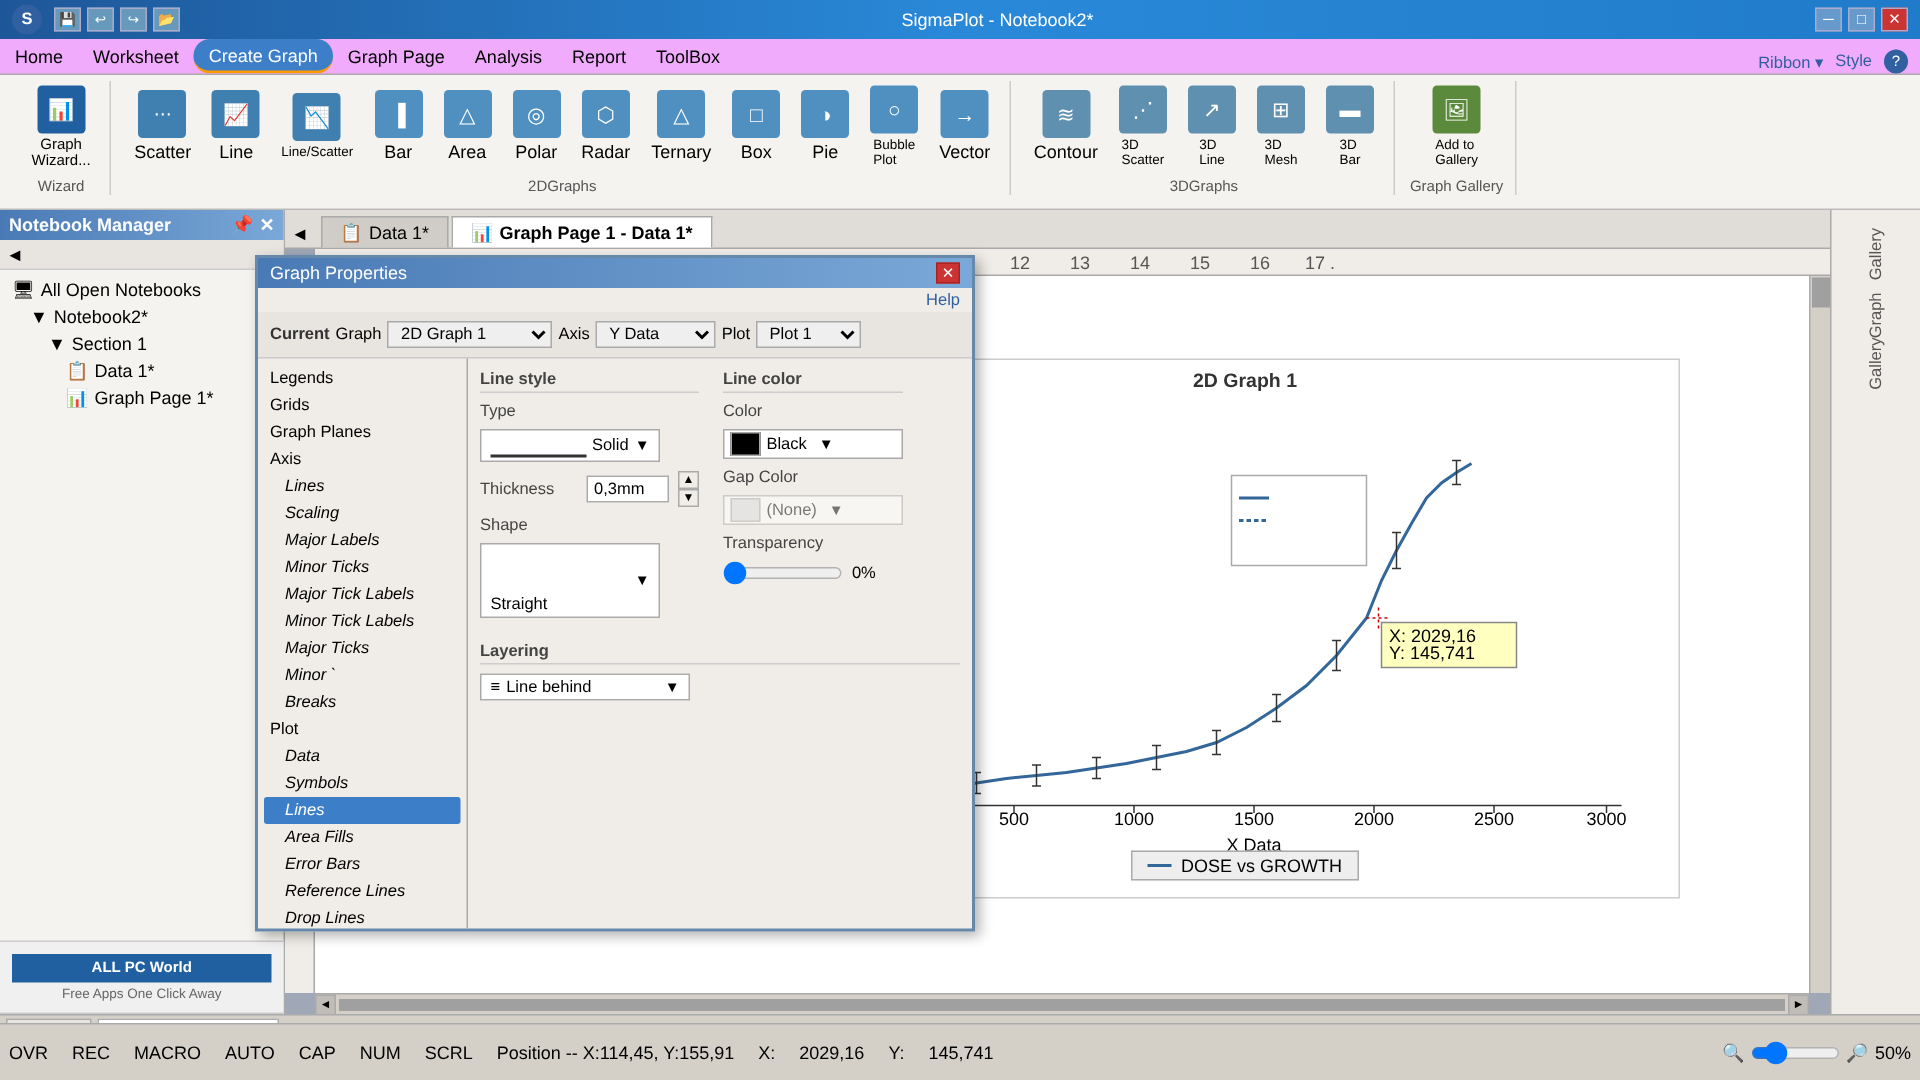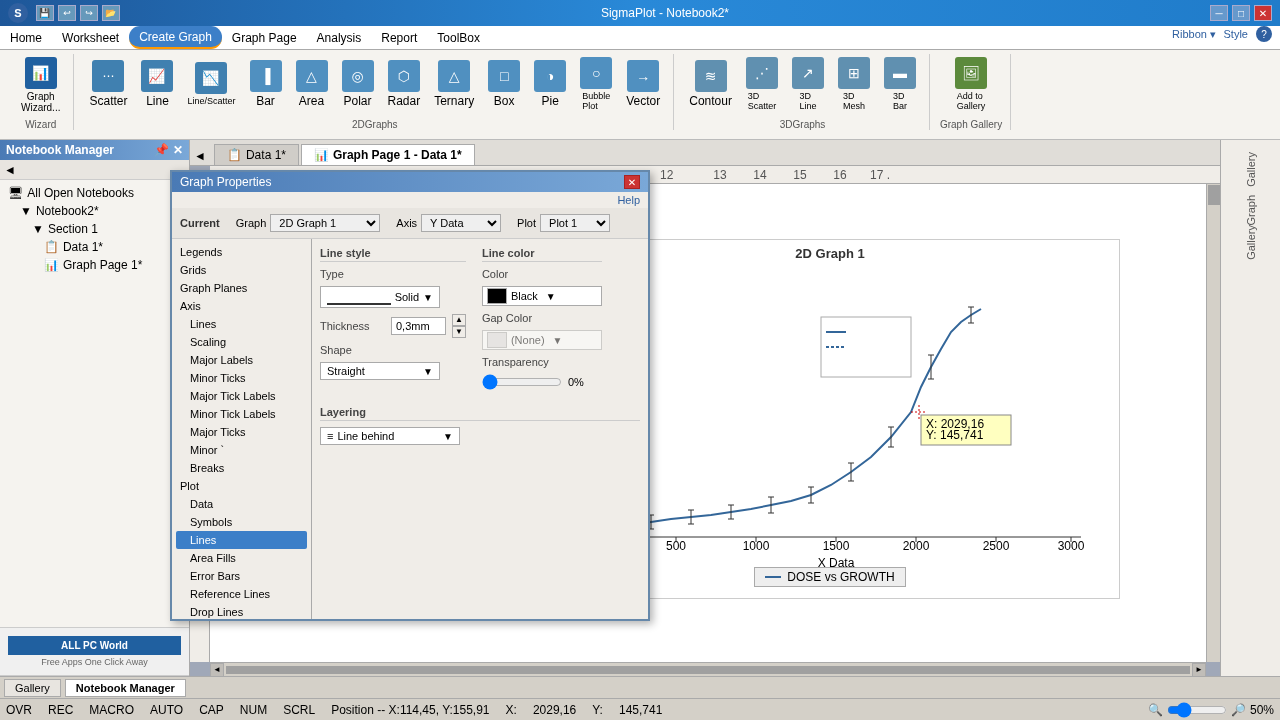--- a/index.html
+++ b/index.html
@@ -21,24 +21,24 @@
       width: 18px; height: 16px;
       background: #6699cc;
       border: 1px solid #aac;
       color: white; font-size: 10px;
       display: flex; align-items: center; justify-content: center;
       cursor: pointer;
     }
 
     
     .menu-bar {
-      background: #ffffff;
+      background: #f0abfc;
       height: 24px;
       display: flex;
-      align-items: flex-start;
+      align-items: flex-end;
       border-bottom: 1px solid #aaa;
     }
     .menu-item {
       padding: 2px 10px;
       cursor: pointer;
       height: 100%;
       display: flex; align-items: center;
       font-size: 12px;
     }
     .menu-item:hover, .menu-item.active { background: #3c7fc8; color: white; border-radius: 11px; }
@@ -175,21 +175,21 @@
       overflow-y: auto;
       padding: 4px;
     }
     .dialog-tree-item {
       padding: 3px 4px;
       cursor: pointer;
       font-size: 11px;
       border-radius: 2px;
     }
     .dialog-tree-item.selected { background: #3c7fc8; color: white; }
-    .dialog-tree-indent { padding-left: 14px; }
+    .dialog-tree-indent { padding-left: 14px; font-style: italic; }
 
     .dialog-content {
       flex: 1;
       padding: 8px;
       overflow-y: auto;
     }
 
     .section-label {
       font-size: 11px;
       font-weight: bold;
@@ -222,29 +222,29 @@
       padding: 1px 4px;
       background: white;
       min-width: 120px;
     }
 
     .current-section {
       background: #e8e5e0;
       padding: 6px 8px;
       border-bottom: 1px solid #ccc;
       display: flex;
-      gap: 16px;
+      gap: 4px;
       align-items: center;
     }
 
     
     .bottom-bar {
       position: absolute;
       bottom: 0; left: 0; right: 0;
-      height: 22px;
+      height: 38px;
       background: #d4d0c8;
       border-top: 1px solid #aaa;
       display: flex;
       align-items: center;
       padding: 0 6px;
       gap: 16px;
       font-size: 11px;
     }
 
     
@@ -485,21 +485,21 @@
           <span style="width:40px;text-align:center;">2</span>
           <span style="width:40px;text-align:center;">3</span>
           <span style="width:40px;text-align:center;">4</span>
           <span style="width:40px;text-align:center;">5</span>
           <span style="width:40px;text-align:center;">6</span>
           <span style="width:40px;text-align:center;">7</span>
           <span style="width:40px;text-align:center;">8</span>
           <span style="width:40px;text-align:center;">9</span>
           <span style="width:40px;text-align:center;">10</span>
           <span style="width:40px;text-align:center;">11</span>
-          <span style="width:40px;">12</span>
+          <span style="width:40px;text-align:center;">12</span>
           <span style="width:40px;text-align:center;">13</span>
           <span style="width:40px;text-align:center;">14</span>
           <span style="width:40px;text-align:center;">15</span>
           <span style="width:40px;text-align:center;">16</span>
           <span style="width:40px;text-align:center;">17 .</span>
         </div>
       </div>
 
       <div style="position:absolute;top:18px;left:0;width:20px;bottom:14px;background:#f0ede8;border-right:1px solid #aaa;"></div>
 
@@ -699,21 +699,21 @@
             <div style="display:flex;flex-direction:column;">
               <div style="font-size:8px;cursor:pointer;border:1px solid #aaa;padding:0 2px;line-height:10px;">▲</div>
               <div style="font-size:8px;cursor:pointer;border:1px solid #aaa;padding:0 2px;line-height:10px;">▼</div>
             </div>
           </div>
           <div class="form-row">
             <span class="form-label">Shape</span>
           </div>
           <div class="form-row">
             <div style="display:flex;align-items:center;border:1px solid #aaa;background:white;padding:2px 6px;min-width:120px;">
-              <span style="font-size:11px;flex:1;">Straight</span>
+              <span style="font-size:11px;flex:1;margin-top:32px;">Straight</span>
               <span style="cursor:pointer;font-size:10px;">▼</span>
             </div>
           </div>
         </div>
 
         <div>
           <div class="section-label">Line color</div>
           <div class="form-row">
             <span class="form-label">Color</span>
           </div>

